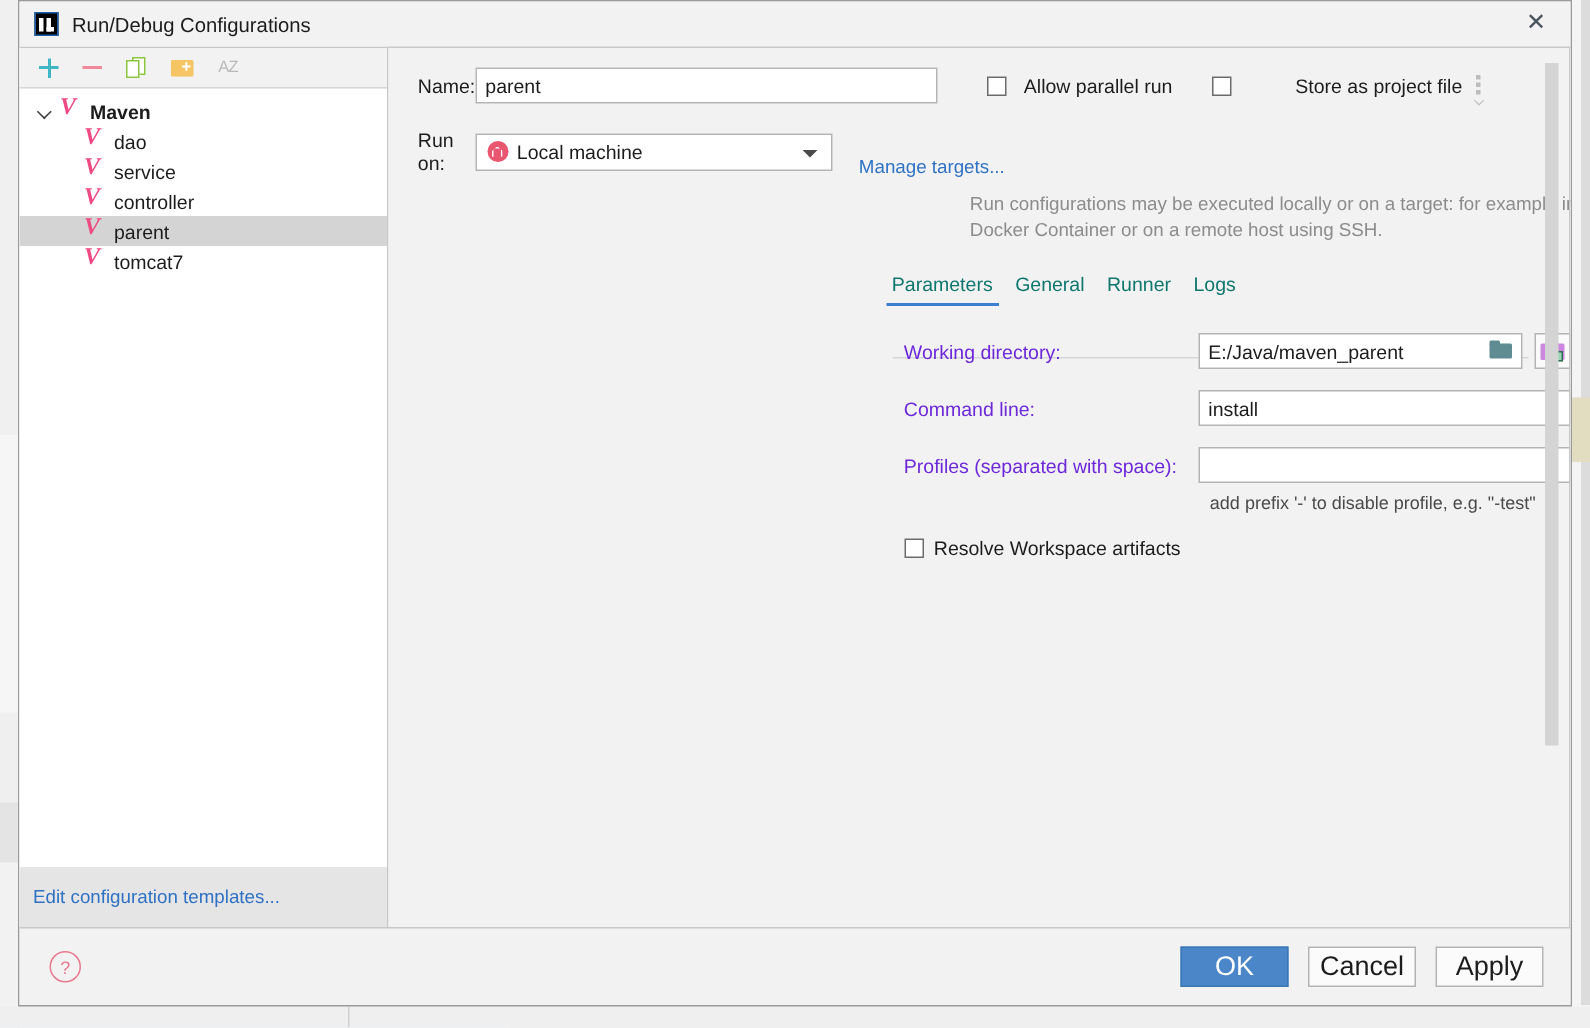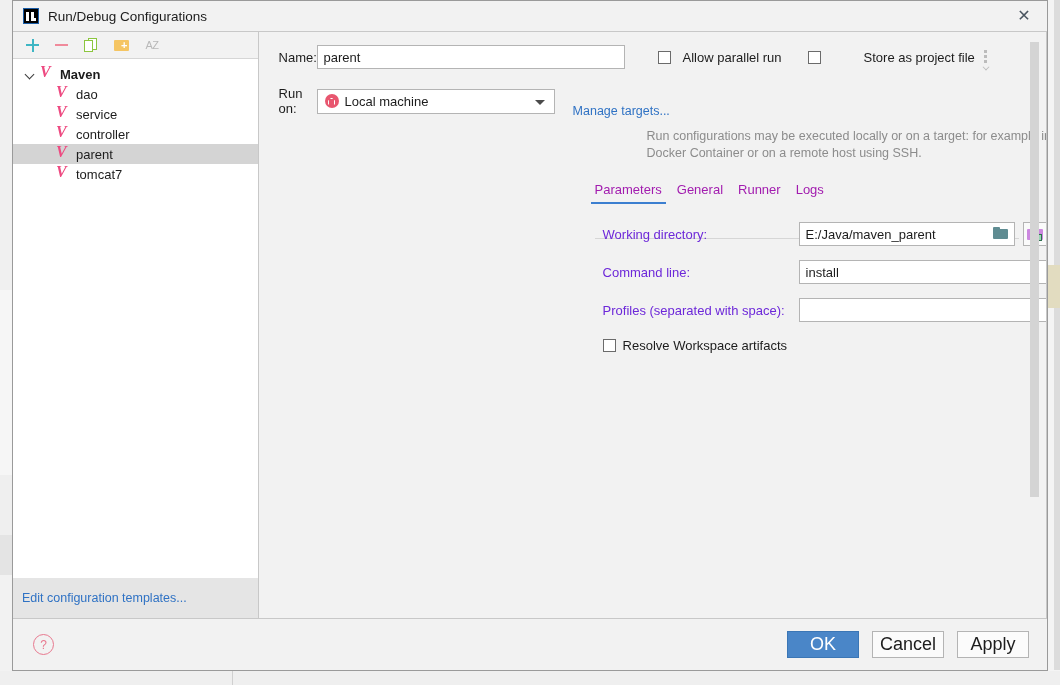--- a/index.html
+++ b/index.html
@@ -322,21 +322,21 @@
     margin-left: 388px; margin-top: 10px; width: 430px;
   }
 
   
   .tabs {
     margin-left: 336px; margin-top: 20px;
     display: flex; align-items: flex-end; gap: 15px;
     position: relative;
   }
   .tab {
-    font-size: 13px; color: #a21caf;
+    font-size: 13px; color: #0f766e;
     padding-bottom: 7px; cursor: default;
     position: relative;
   }
   .tab.active::after {
     content: ""; position: absolute;
     left: -4px; right: -4px; bottom: 0; height: 2.5px;
     background: #3c7fd0;
   }
   .tab-underline {
     position: absolute;
@@ -562,20 +562,21 @@
           <div class="frow" style="margin-top:14px;">
             <span class="frow-label">Command line:</span>
             <div class="txt-input cmd-input" placeholder="">install</div>
           </div>
 
           <div class="frow" style="margin-top:14px;">
             <span class="frow-label">Profiles (separated with space):</span>
             <div class="txt-input profiles-input" placeholder=""></div>
           </div>
 
+          <div class="hint" style="margin-left:204px;">add prefix '-' to disable profile, e.g. "-test"</div>
 
           <div class="chk-wrap" style="margin-top:16px;">
             <span class="chkbox"></span>
             <span>Resolve Workspace artifacts</span>
           </div>
         </div>
 
         <div class="v-scroll" style="top:10px;"></div>
         <div class="content-divider"></div>
       </div>

